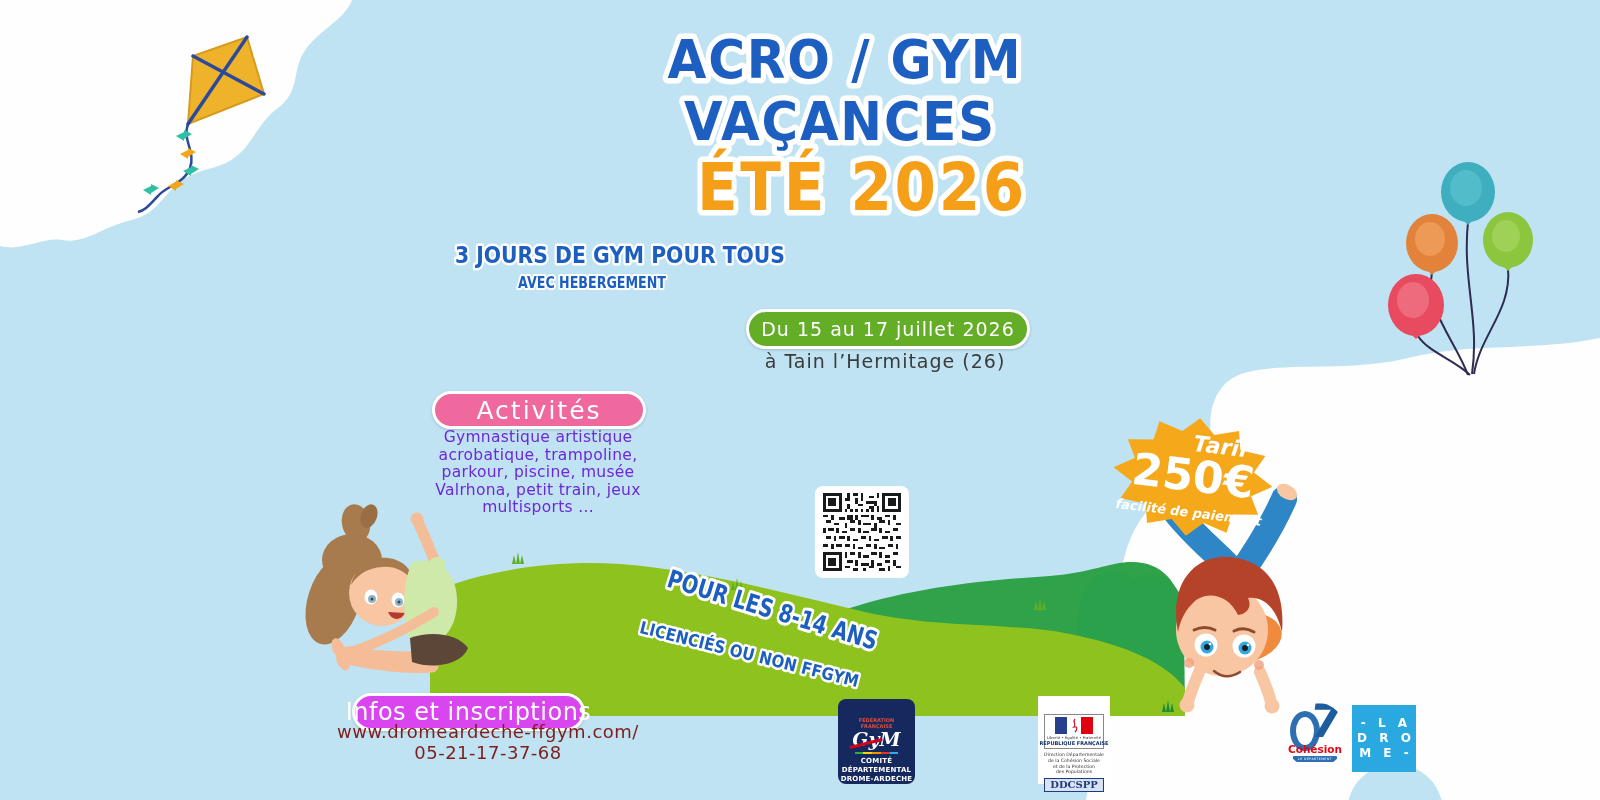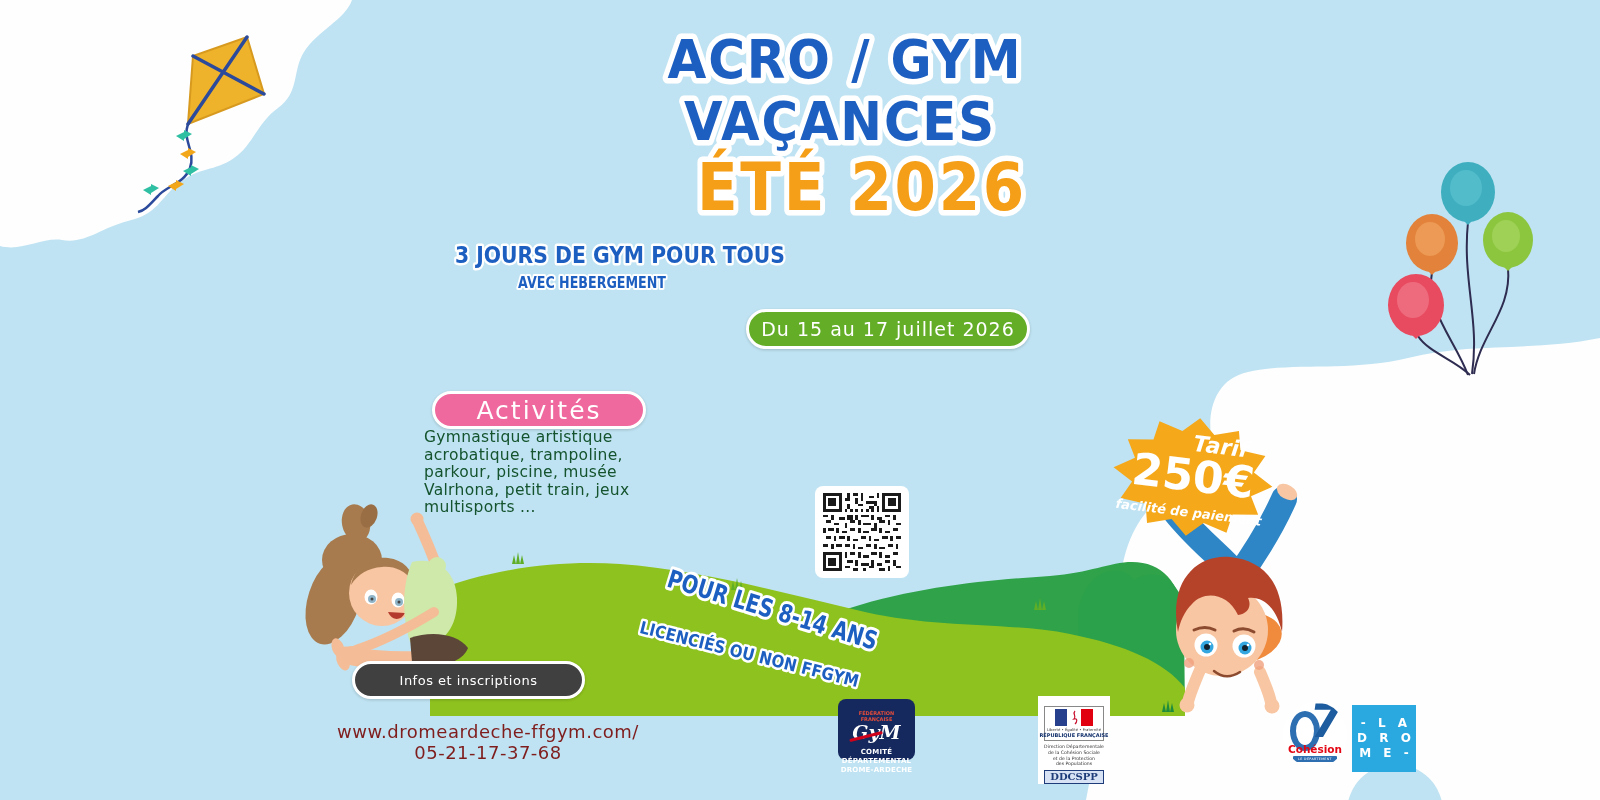--- a/index.html
+++ b/index.html
@@ -7,46 +7,46 @@
           font-family:"DejaVu Sans","Liberation Sans",sans-serif;}
   .scene{position:absolute;inset:0;z-index:1;}
   .ovl{position:absolute;z-index:3;}
 
   
   .pill{display:flex;align-items:center;justify-content:center;color:#fff;
         border:3px solid #fff;border-radius:24px;box-shadow:0 1px 3px rgba(0,0,0,.18);
         font-weight:400;white-space:nowrap;}
   .pill-date{left:746px;top:309px;width:278px;height:34px;background:#64AD27;font-size:19px;letter-spacing:1px;}
   .pill-act{left:432px;top:391px;width:208px;height:32px;background:#F0699E;font-size:25px;letter-spacing:2px;}
-  .pill-infos{left:352px;top:661px;width:227px;height:32px;background:#404040;font-size:13px;letter-spacing:.5px;}
+  .pill-infos{left:352px;top:693px;width:227px;height:32px;background:#d946ef;font-size:24px;letter-spacing:.5px;}
 
   .location{left:746px;top:350px;width:278px;text-align:center;color:#3B3B3B;font-size:19px;letter-spacing:1px;}
-  .act-text{left:424px;top:429px;width:228px;text-align:left;color:#14532d;font-size:15.5px;line-height:17.5px;letter-spacing:.3px;}
+  .act-text{left:424px;top:429px;width:228px;text-align:center;color:#6d28d9;font-size:15.5px;line-height:17.5px;letter-spacing:.3px;}
   .contact{left:318px;top:721px;width:340px;text-align:center;color:#7f1d1d;font-size:18px;line-height:21px;letter-spacing:.5px;}
 
   
   .qr-box{left:815px;top:486px;width:94px;height:92px;background:#fff;border-radius:8px;
           display:flex;align-items:center;justify-content:center;}
   .qr-box svg{width:78px;height:78px;}
 
   
-  .ffgym{left:838px;top:699px;width:77px;height:61px;background:#16295F;border-radius:8px;
-         display:flex;flex-direction:column;align-items:center;color:#fff;padding-top:11px;box-sizing:border-box;}
+  .ffgym{left:838px;top:699px;width:77px;height:85px;background:#16295F;border-radius:8px;
+         display:flex;flex-direction:column;align-items:center;color:#fff;padding-top:18px;box-sizing:border-box;}
   .ffgym .fed{font-size:5px;font-weight:700;color:#E24C3A;width:46px;text-align:center;line-height:6px;}
   .ffgym .gym{font-family:"DejaVu Serif","Liberation Serif",serif;font-style:italic;font-weight:700;
               font-size:19px;line-height:21px;position:relative;}
   .ffgym .gym::after{content:"";position:absolute;left:-3px;top:62%;width:34px;height:2.5px;
                      background:#D0021B;transform:rotate(-14deg);border-radius:2px;}
   .ffgym .stripe{display:flex;width:44px;height:3px;margin:2px 0 3px 0;}
   .ffgym .stripe span{flex:1;}
   .ffgym .com{font-size:7px;font-weight:700;line-height:9px;text-align:center;letter-spacing:.2px;}
 
   
   .ddcspp{left:1038px;top:696px;width:72px;height:88px;background:#fff;display:flex;flex-direction:column;
-          align-items:center;padding:10px 2px;box-sizing:border-box;}
+          align-items:center;padding:18px 2px;box-sizing:border-box;}
   .ddcspp .emblem{border:1px solid #888;width:58px;display:flex;flex-direction:column;align-items:center;padding:2px 0;}
   .ddcspp .flag{display:flex;height:17px;}
   .ddcspp .flag .b{width:12px;background:#26408E;}
   .ddcspp .flag .w{width:14px;background:#fff;display:flex;align-items:center;justify-content:center;}
   .ddcspp .flag .r{width:12px;background:#E1000F;}
   .ddcspp .motto{font-size:3.8px;color:#333;margin-top:1px;white-space:nowrap;}
   .ddcspp .rep{font-size:5px;font-weight:700;color:#12306B;white-space:nowrap;}
   .ddcspp .body{font-size:4.6px;color:#333;line-height:5.8px;text-align:center;margin-top:3px;}
   .ddcspp .acr{margin-top:3px;font-family:"DejaVu Serif","Liberation Serif",serif;font-weight:700;
                font-size:10px;color:#1F3C7A;background:#D7E3F4;border:1px solid #1F3C7A;padding:0 5px 1px;}
@@ -207,20 +207,21 @@
       <text x="840" y="140" text-anchor="middle" font-size="54" fill="#1D5FC1" stroke-width="11" letter-spacing="2" textLength="312" lengthAdjust="spacingAndGlyphs">VAÇANCES</text>
       <text x="862" y="210" text-anchor="middle" font-size="66" fill="#F59E17" stroke-width="11" letter-spacing="3" textLength="330" lengthAdjust="spacingAndGlyphs">ÉTÉ 2026</text>
       <text x="620" y="263" text-anchor="middle" font-size="23" fill="#1D5FC1" stroke-width="5" textLength="330" lengthAdjust="spacingAndGlyphs">3 JOURS DE GYM POUR TOUS</text>
       <text x="592" y="288" text-anchor="middle" font-size="15" fill="#1D5FC1" stroke-width="4" textLength="148" lengthAdjust="spacingAndGlyphs">AVEC HEBERGEMENT</text>
       <text transform="translate(770,618) rotate(17)" text-anchor="middle" font-size="25" fill="#1D5FC1" stroke-width="6" textLength="218" lengthAdjust="spacingAndGlyphs">POUR LES 8-14 ANS</text>
       <text transform="translate(748,660) rotate(14)" text-anchor="middle" font-size="17" fill="#1D5FC1" stroke-width="5" textLength="225" lengthAdjust="spacingAndGlyphs">LICENCIÉS OU NON FFGYM</text>
     </g>
   </svg>
 
   <div class="ovl pill pill-date">Du 15 au 17 juillet 2026</div>
+  <div class="ovl location">à Tain l’Hermitage (26)</div>
 
   <div class="ovl pill pill-act">Activités</div>
   <div class="ovl act-text">
     <div>Gymnastique artistique</div>
     <div>acrobatique, trampoline,</div>
     <div>parkour, piscine, musée</div>
     <div>Valrhona, petit train, jeux</div>
     <div>multisports ...</div>
   </div>
 

